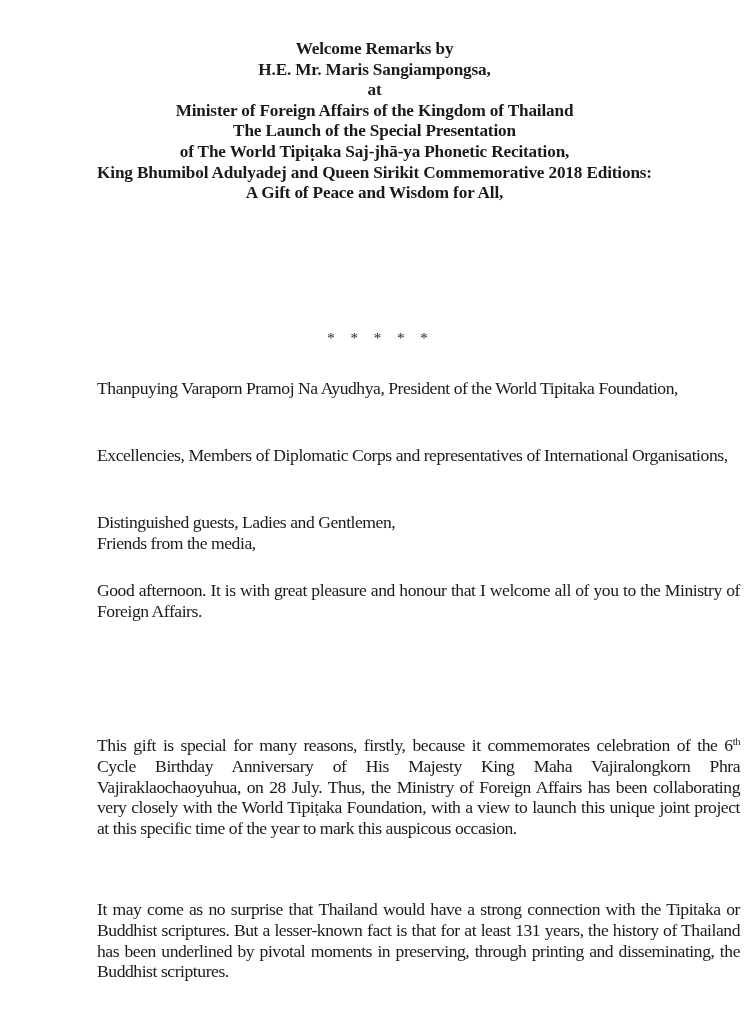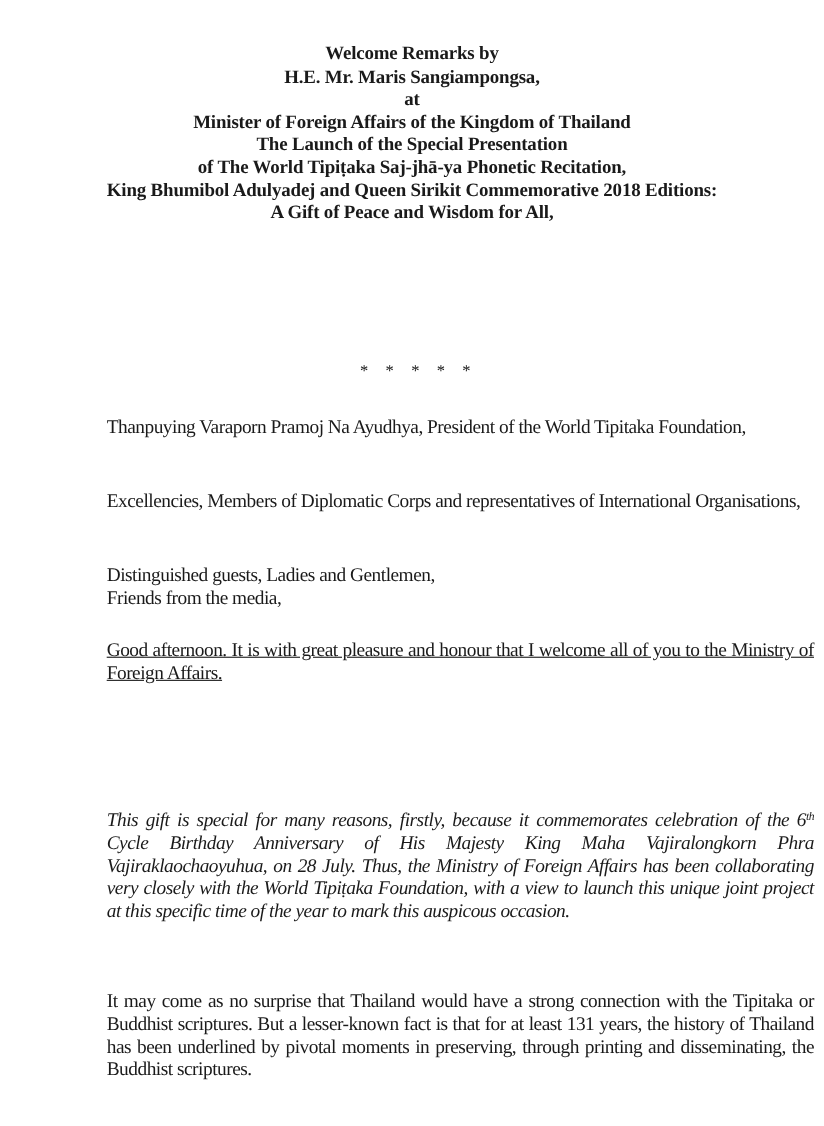--- a/index.html
+++ b/index.html
@@ -95,26 +95,26 @@
 
   <div class="body" style="top:512px;">
     <p class="para-left">Distinguished guests, Ladies and Gentlemen,</p>
     <p class="para-left">Friends from the media,</p>
   </div>
 
   <div class="body" style="top:445px;">
     <p class="para-left" style="width:650px;">Excellencies, Members of Diplomatic Corps and representatives of International Organisations,</p>
   </div>
 
-  <div class="body" style="top:580px;text-decoration:underline;">
+  <div class="body" style="top:580px;">
     <p class="para-justify">Good afternoon. It is with great pleasure and honour that I welcome all of you to the Ministry of Foreign Affairs.</p>
   </div>
 
 
-  <div class="body" style="top:735px;font-style:italic;">
+  <div class="body" style="top:735px;">
     <p class="para-justify"><span>This gift is special for many reasons, firstly, because it commemorates celebration of the 6</span><sup>th</sup><span> Cycle Birthday Anniversary of His Majesty King Maha Vajiralongkorn Phra Vajiraklaochaoyuhua, on 28 July. Thus, the Ministry of Foreign Affairs has been collaborating very closely with the World Tipiṭaka Foundation, with a view to launch this unique joint project at this specific time of the year to mark this auspicous occasion.</span></p>
   </div>
 
   <div class="body" style="top:899px;">
     <p class="para-justify">It may come as no surprise that Thailand would have a strong connection with the Tipitaka or Buddhist scriptures. But a lesser-known fact is that for at least 131 years, the history of Thailand has been underlined by pivotal moments in preserving, through printing and disseminating, the Buddhist scriptures.</p>
   </div>
 
 </div>
 
 </body></html>

